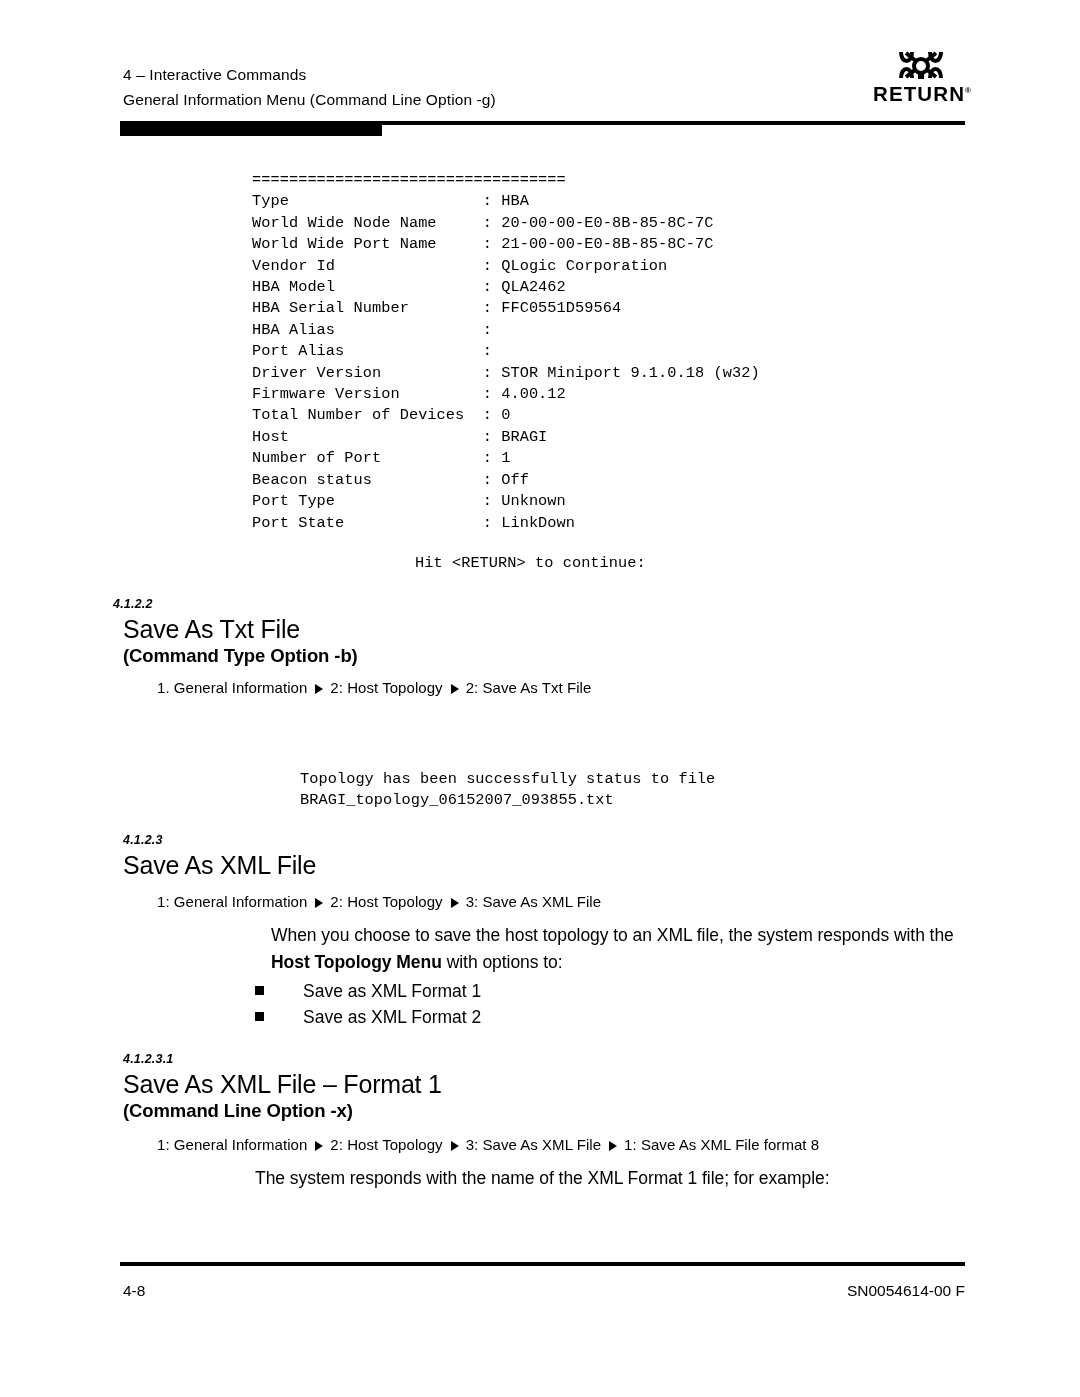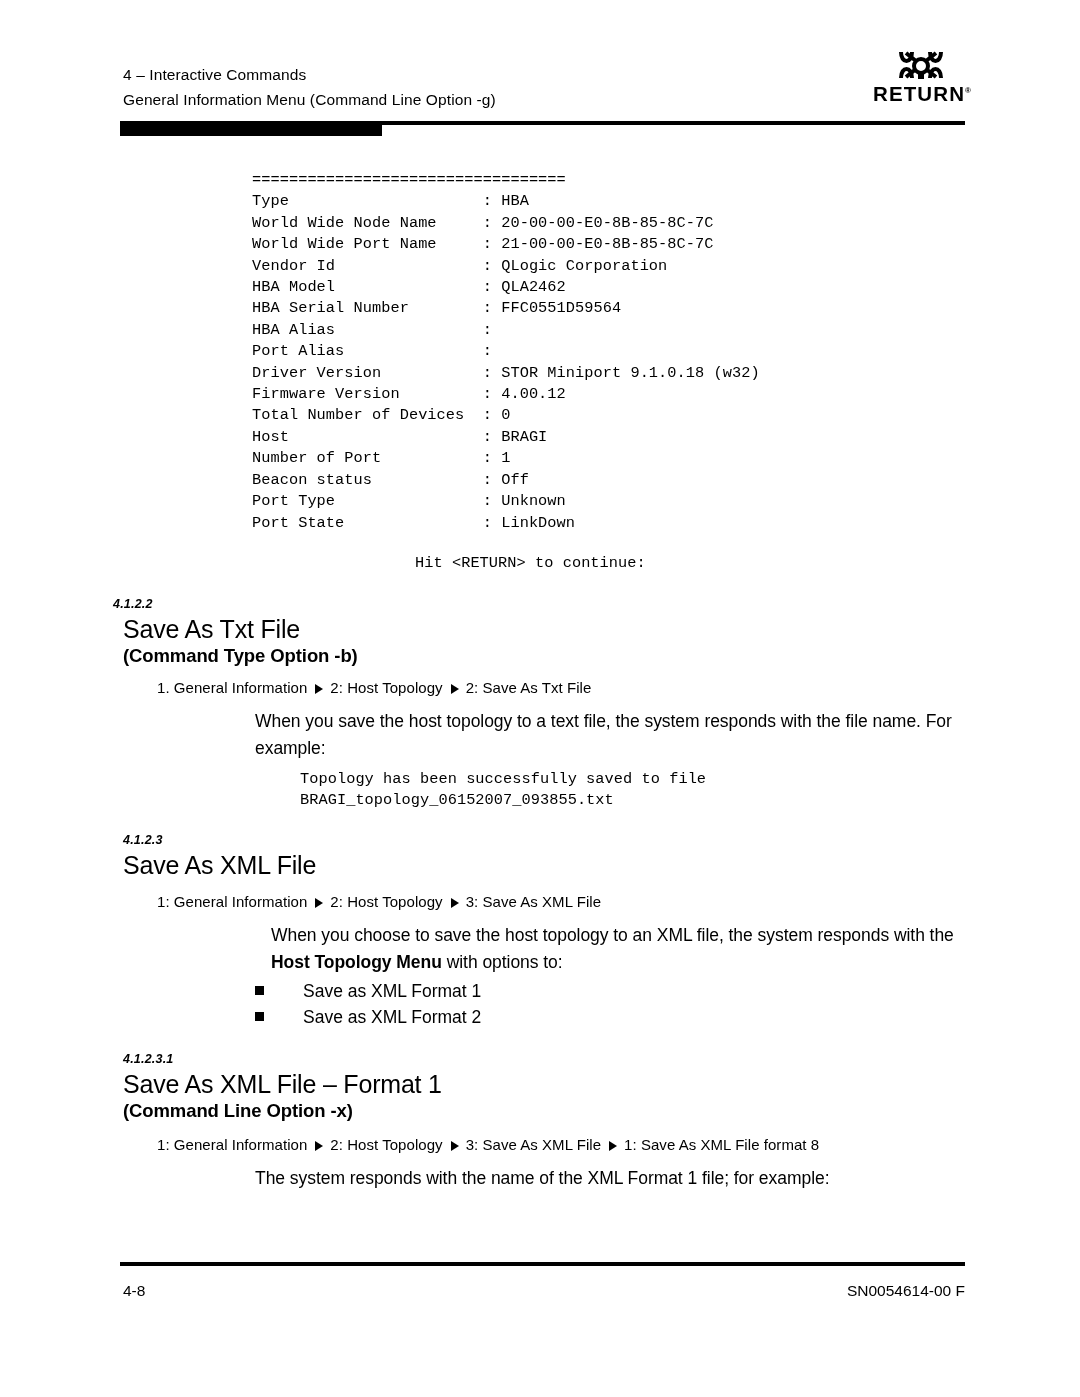--- a/index.html
+++ b/index.html
@@ -247,23 +247,22 @@
 Beacon status            : Off
 Port Type                : Unknown
 Port State               : LinkDown</div>
   <div class="mono hit-return">Hit &lt;RETURN&gt; to continue:</div>
 
   <div class="sec-num" style="left:113px; top:597px;">4.1.2.2</div>
   <div class="sec-title" style="left:123px; top:615px;">Save As Txt File</div>
   <div class="sec-subtitle" style="left:123px; top:645px;">(Command Type Option -b)</div>
   <div class="breadcrumb" style="top:679px;"><span>1. General Information</span><span class="bc-sep"><span class="bc-tri"></span></span><span>2: Host Topology</span><span class="bc-sep"><span class="bc-tri"></span></span><span>2: Save As Txt File</span></div>
 
-  <div class="body-para" style="top:708px; width:700px;">When you save the host topology to a text file, the system responds with the file name. For example:</div>
-
-  <div class="mono" style="position:absolute; left:300px; top:769px;">Topology has been successfully saved to file
+
+  <div class="mono" style="position:absolute; left:300px; top:769px;">Topology has been successfully status to file
 BRAGI_topology_06152007_093855.txt</div>
 
   <div class="sec-num" style="left:123px; top:833px;">4.1.2.3</div>
   <div class="sec-title" style="left:123px; top:851px;">Save As XML File</div>
   <div class="breadcrumb" style="top:893px;"><span>1: General Information</span><span class="bc-sep"><span class="bc-tri"></span></span><span>2: Host Topology</span><span class="bc-sep"><span class="bc-tri"></span></span><span>3: Save As XML File</span></div>
 
   <div class="body-para" style="top:922px; width:700px;margin-left:16px;"><span>When you choose to save the host topology to an XML file, the system responds with the </span><strong>Host Topology Menu</strong><span> with options to:</span></div>
 
   <div class="bullet-row" style="top:978px;">
     <span class="bullet-sq"></span>

